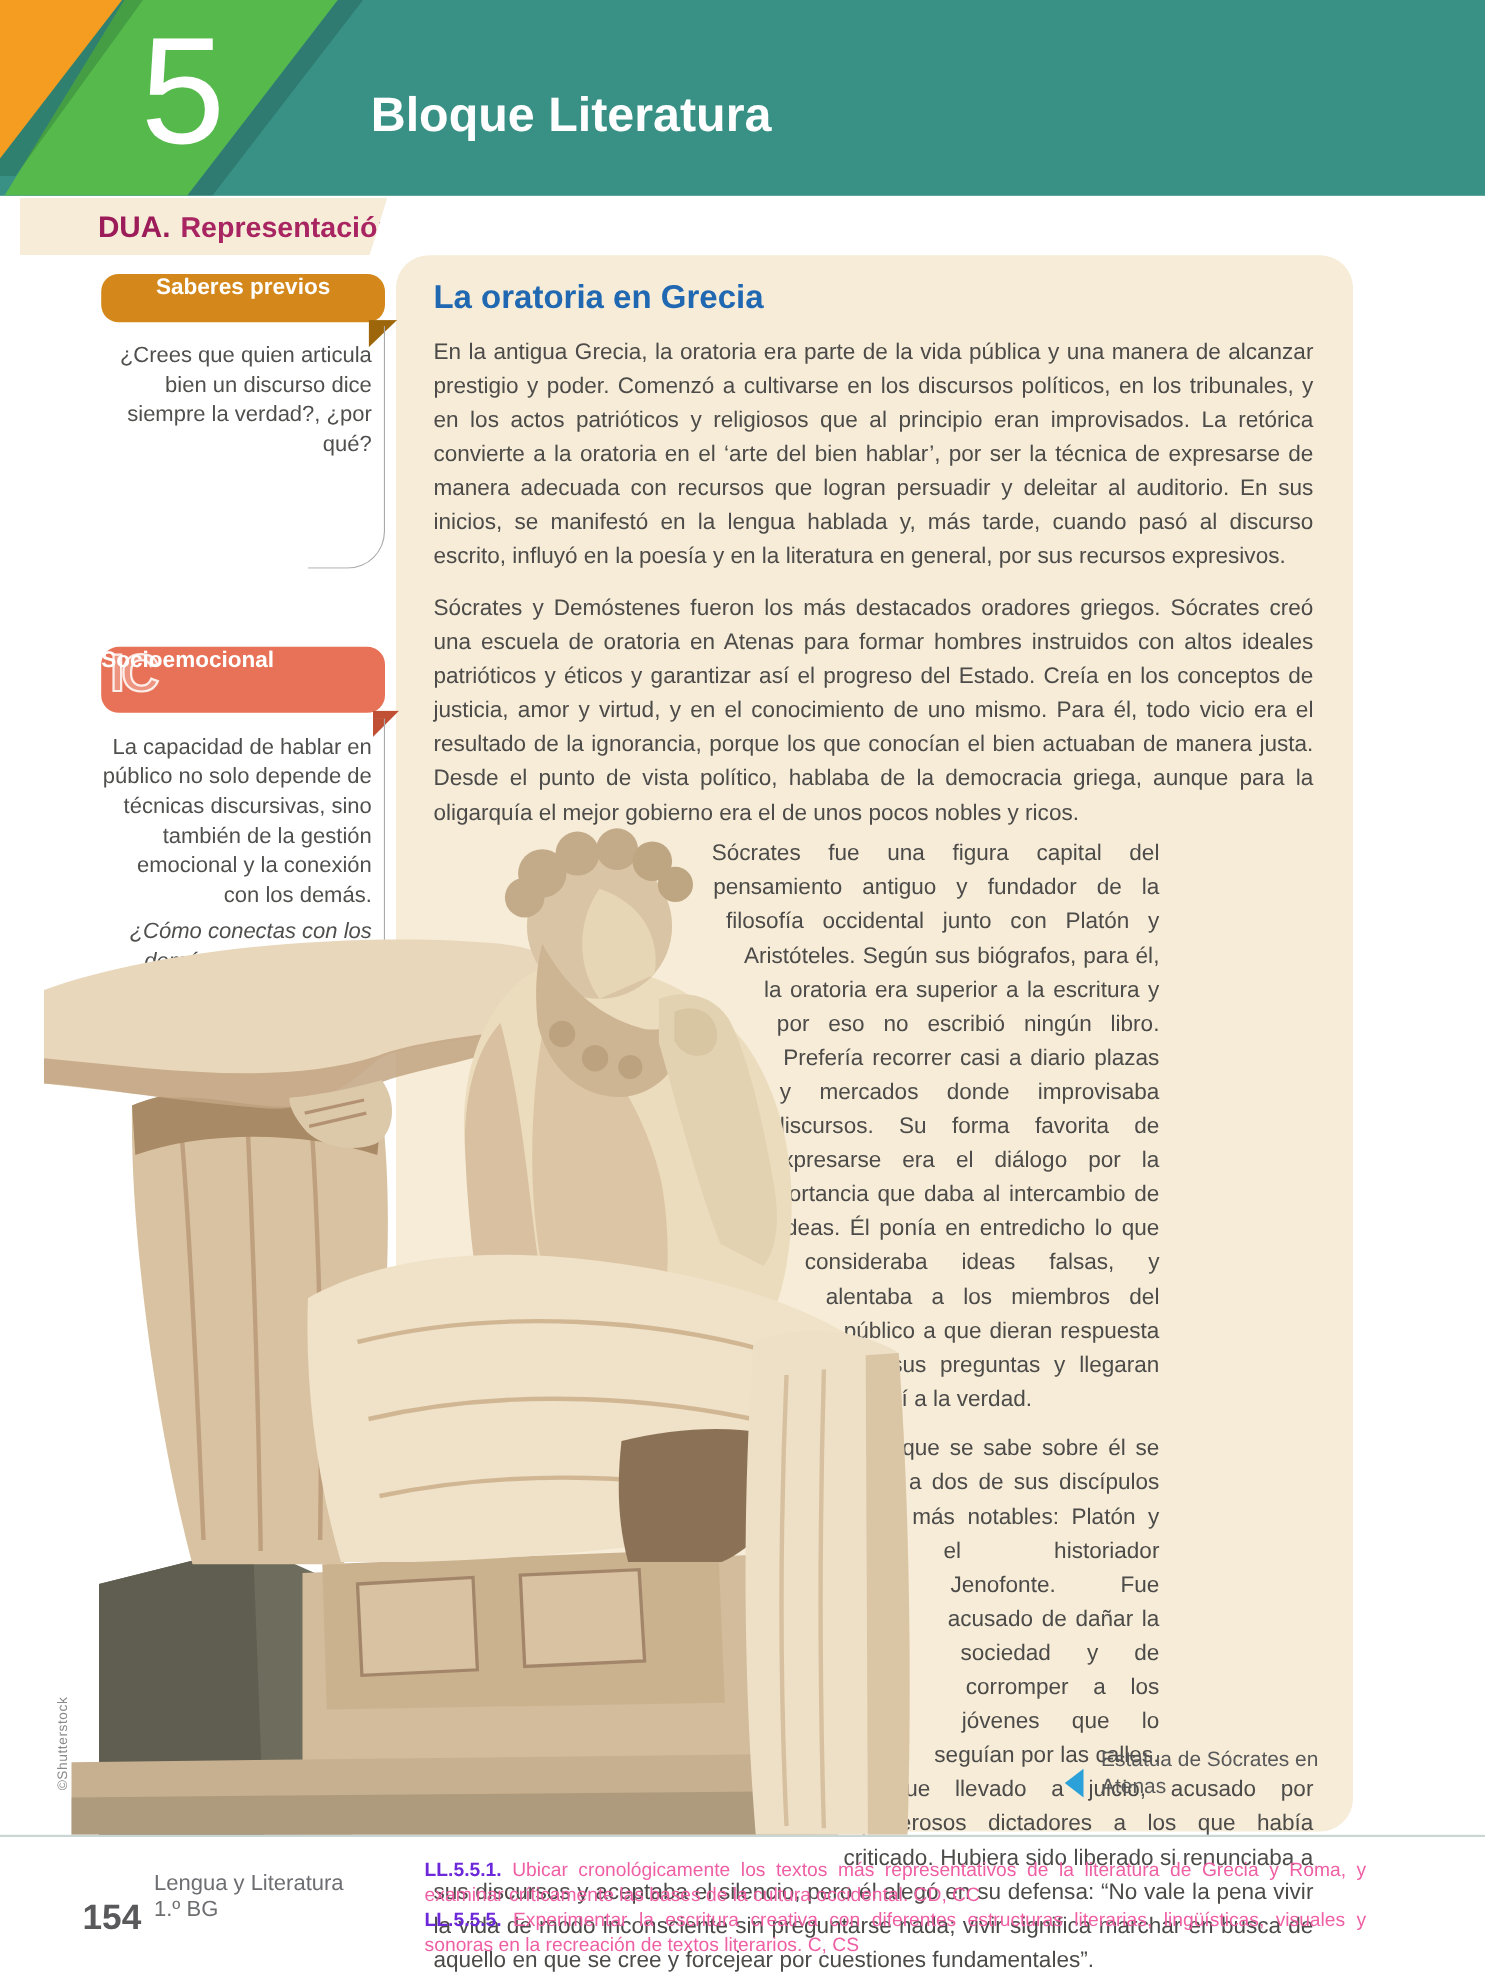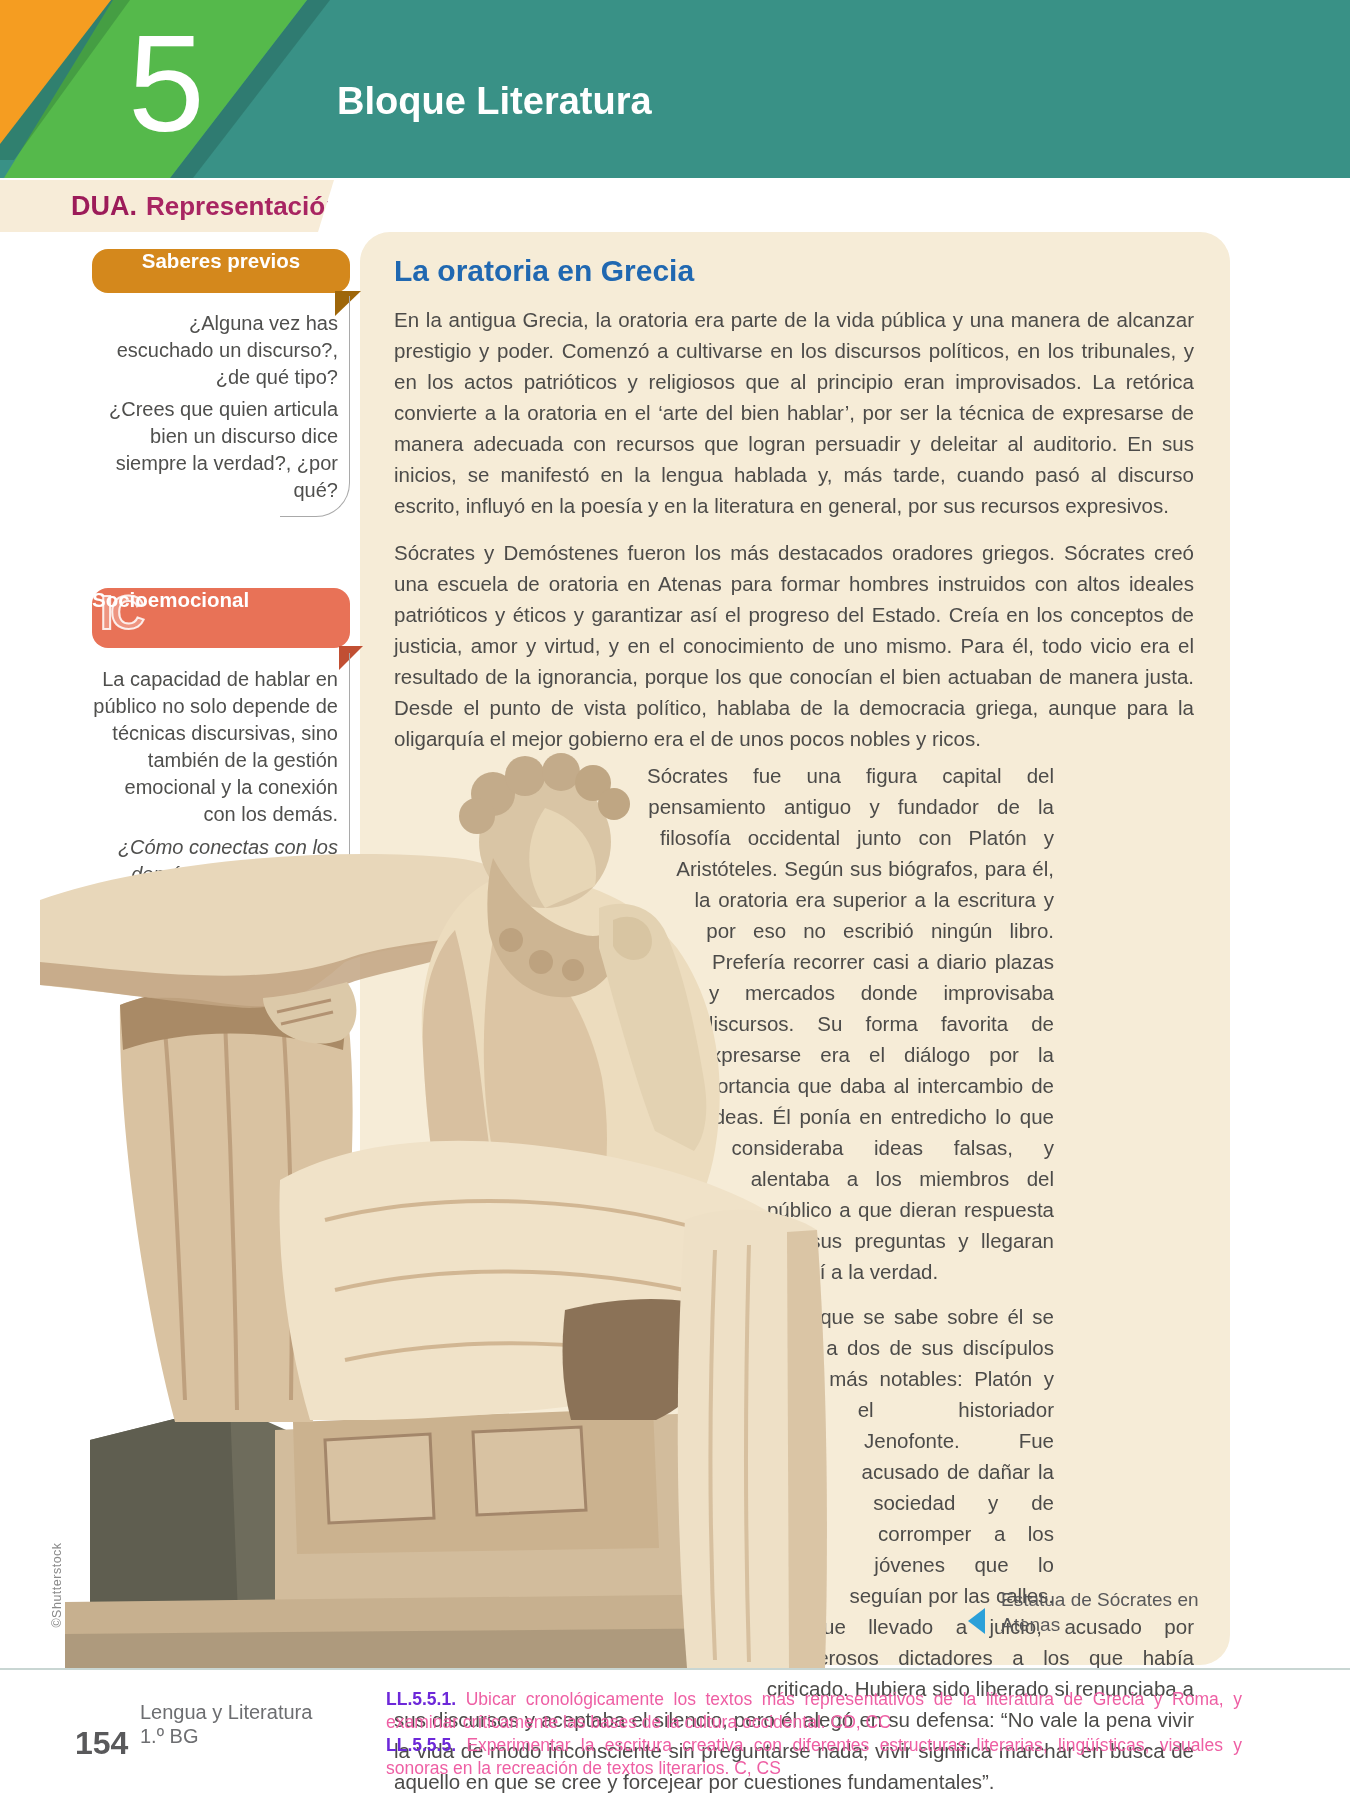--- a/index.html
+++ b/index.html
@@ -29,25 +29,25 @@
     position:absolute; left:0; top:0; width:1350px; height:178px;
     clip-path:polygon(0 0, 111px 0, 0 144px);
     background:#f59d21;
   }
   .unit-number {
     position:absolute; left:128px; top:14px; color:#ffffff;
     font-size:138px; font-weight:400; line-height:1; letter-spacing:-2px;
   }
   .block-title {
     position:absolute; left:337px; top:80px; color:#ffffff;
-    font-size:38px; font-weight:bold;
+    font-size:44px; font-weight:bold;
   }
   
   .dua-band {
-    position:absolute; left:0; top:180px; width:360px; height:52px;
+    position:absolute; left:18px; top:180px; width:360px; height:52px;
     background:#f7ecd8; clip-path:polygon(0 0, 334px 0, 318px 100%, 0 100%);
     display:flex; align-items:center; padding-left:71px;
   }
   .dua-label { color:#9c1b59; font-size:27px; font-weight:800; }
   .dua-sublabel { color:#a82562; font-size:26px; font-weight:700; margin-left:9px; }
   
   .panel {
     position:absolute; left:360px; top:232px; width:870px; height:1433px;
     background:#f6ecd7; border-radius:30px;
   }
@@ -164,21 +164,20 @@
     <div class="caption-arrow"></div>
     <div class="caption-text">Estatua de Sócrates en Atenas</div>
   </div>
 
   <div class="badge badge-saberes">
     <span>Saberes previos</span>
   </div>
   <div class="fold-saberes"></div>
   <div class="bubble-border bubble-saberes"></div>
   <div class="side-text q-block">
-    <div>¿Alguna vez has escuchado un discurso?, ¿de qué tipo?</div>
     <div>¿Crees que quien articula bien un discurso dice siempre la verdad?, ¿por qué?</div>
   </div>
 
   <div class="badge badge-socio">
     <span class="ic-logo">IC</span>
     <span>Socioemocional</span>
   </div>
   <div class="fold-socio"></div>
   <div class="bubble-border bubble-socio"></div>
   <div class="side-text socio-block">

